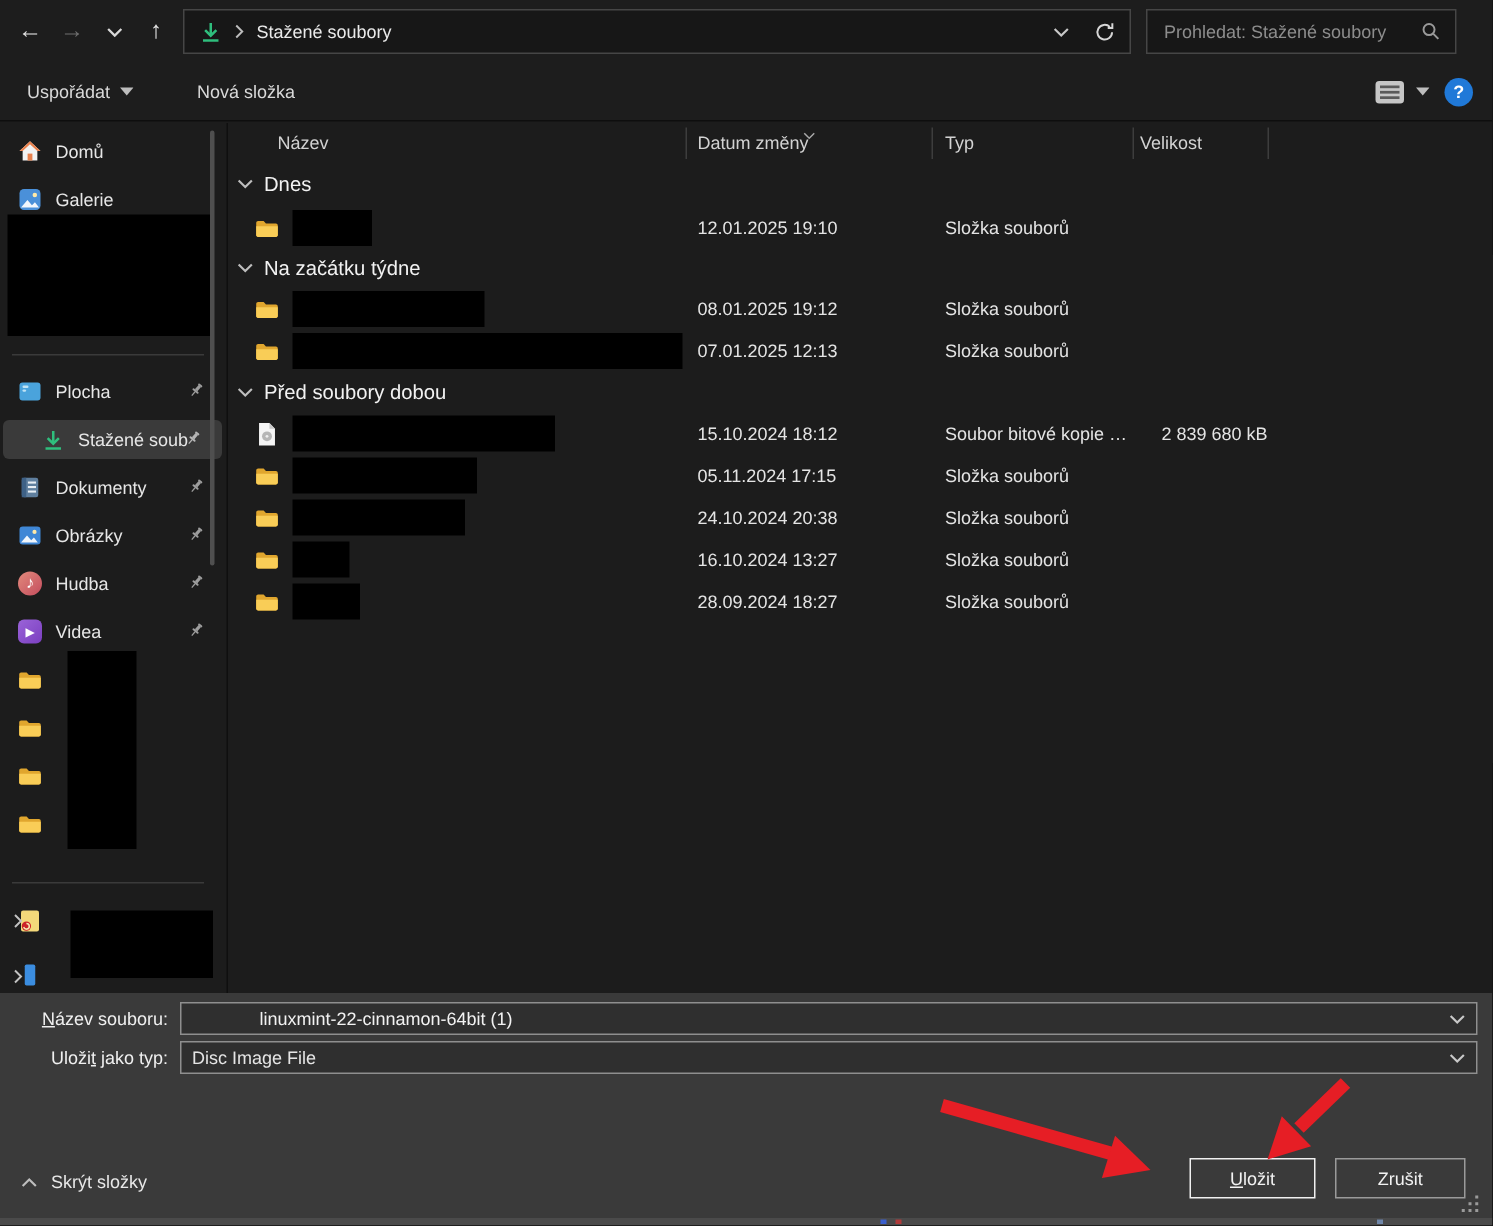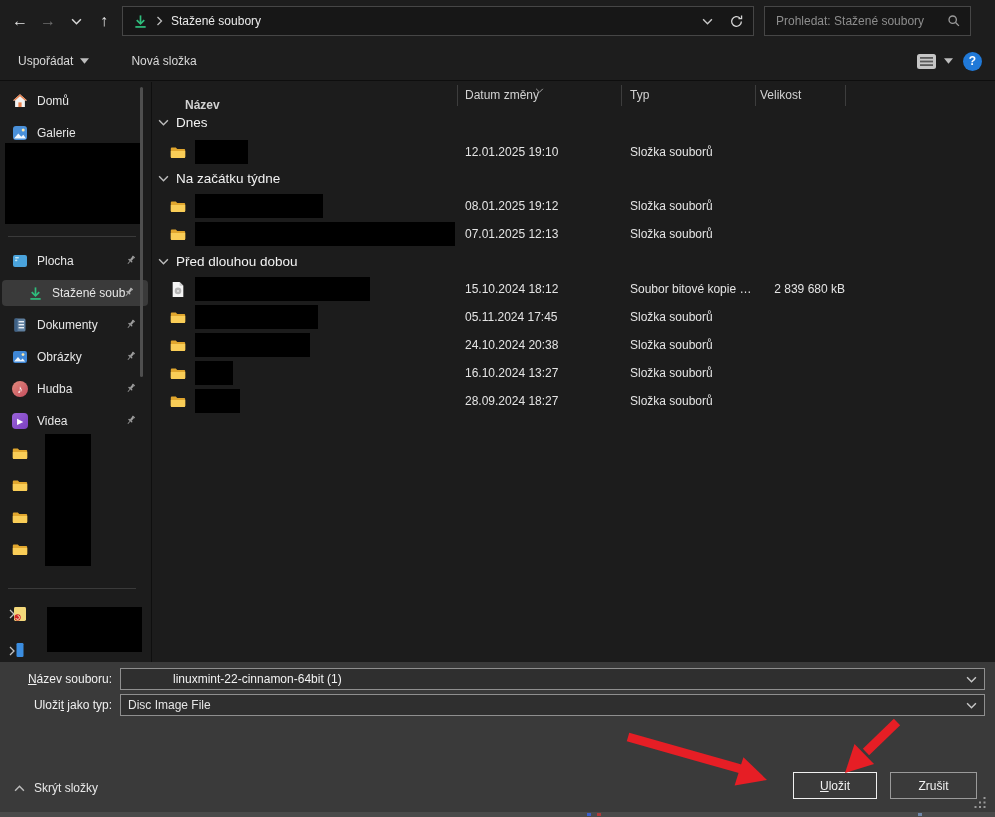--- a/index.html
+++ b/index.html
@@ -40,21 +40,21 @@
   .sb-redact{position:absolute;}
   .sbthumb{position:absolute;left:140px;top:5px;width:3px;height:290px;background:#4f4f4f;border-radius:2px;}
   .expchev{position:absolute;left:7px;width:12px;height:12px;}
   .circle-icon{width:16px;height:16px;border-radius:50%;display:flex;align-items:center;justify-content:center;
                color:#fff;font-size:10px;}
   .square-icon{width:16px;height:16px;border-radius:4px;display:flex;align-items:center;justify-content:center;
                color:#fff;font-size:8px;}
   
   .list{position:absolute;left:153px;top:82px;width:842px;height:580px;}
   .lh{position:relative;height:26px;color:#d2d2d2;}
-  .lh .hname{position:absolute;left:32px;top:16px;font-weight:bold;}
+  .lh .hname{position:absolute;left:32px;top:6px;}
   .lh .hdate{position:absolute;left:312px;top:6px;}
   .lh .htype{position:absolute;left:477px;top:6px;}
   .lh .hsize{position:absolute;left:607px;top:6px;}
   .lh .sortcaret{position:absolute;left:382px;top:0px;}
   .sep{position:absolute;top:3px;width:1px;height:21px;background:#3d3d3d;}
   .grp{position:absolute;left:5px;height:20px;display:flex;align-items:center;gap:7px;
        font-size:13.5px;color:#f2f2f2;}
   .frow{position:absolute;left:0;width:100%;height:28px;}
   .cn{position:absolute;left:17px;top:0;height:28px;display:flex;align-items:center;gap:9px;}
   .cn .redact{height:24px;}
@@ -442,21 +442,21 @@
         </span>
       <span class="cd">07.01.2025 12:13</span>
       <span class="ct">Složka souborů</span>
       <span class="cs"></span>
     </div>
 
     <div class="grp" style="top:169px">
       <svg width="11" height="7" viewBox="0 0 10 6">
         <path d="M1 1l4 4 4-4" stroke="#bdbdbd" stroke-width="1.3" fill="none"></path>
         </svg>
-      <span>Před dlouhou dobou</span>
+      <span>Před soubory dobou</span>
     </div>
     <div class="frow" style="top:193px">
       <span class="cn">
           <span class="sbicon">
         <svg width="14" height="17" viewBox="0 0 13 16">
           <path d="M1.5 1h6.5l3.5 3.5V15h-10z" fill="#f4f4f4"></path>
           <path d="M8 1l3.5 3.5H8z" fill="#c9c9c9"></path>
           <circle cx="6.5" cy="9.3" r="3.1" fill="#b5b5b5"></circle>
               <circle cx="6.5" cy="9.3" r="0.9" fill="#eeeeee"></circle>
             </svg>
@@ -470,21 +470,21 @@
     <div class="frow" style="top:221px">
       <span class="cn">
           <span class="sbicon">
         <svg width="18" height="15" viewBox="0 0 20 16">
               <path d="M1 3.2C1 2.3 1.7 1.6 2.6 1.6h4.6l1.9 2.1h8.3c.9 0 1.6.7 1.6 1.6v7.9c0 .9-.7 1.6-1.6 1.6H2.6c-.9 0-1.6-.7-1.6-1.6z" fill="#e0a62e"></path>
               <path d="M1 6h18v7.2c0 .9-.7 1.6-1.6 1.6H2.6c-.9 0-1.6-.7-1.6-1.6z" fill="#f9cd57"></path>
             </svg>
           </span>
         <span class="redact" style="width:123px"></span>
         </span>
-      <span class="cd">05.11.2024 17:45</span>
+      <span class="cd">05.11.2024 17:15</span>
       <span class="ct">Složka souborů</span>
       <span class="cs"></span>
     </div>
     <div class="frow" style="top:249px">
       <span class="cn">
           <span class="sbicon">
         <svg width="18" height="15" viewBox="0 0 20 16">
               <path d="M1 3.2C1 2.3 1.7 1.6 2.6 1.6h4.6l1.9 2.1h8.3c.9 0 1.6.7 1.6 1.6v7.9c0 .9-.7 1.6-1.6 1.6H2.6c-.9 0-1.6-.7-1.6-1.6z" fill="#e0a62e"></path>
               <path d="M1 6h18v7.2c0 .9-.7 1.6-1.6 1.6H2.6c-.9 0-1.6-.7-1.6-1.6z" fill="#f9cd57"></path>
             </svg>

